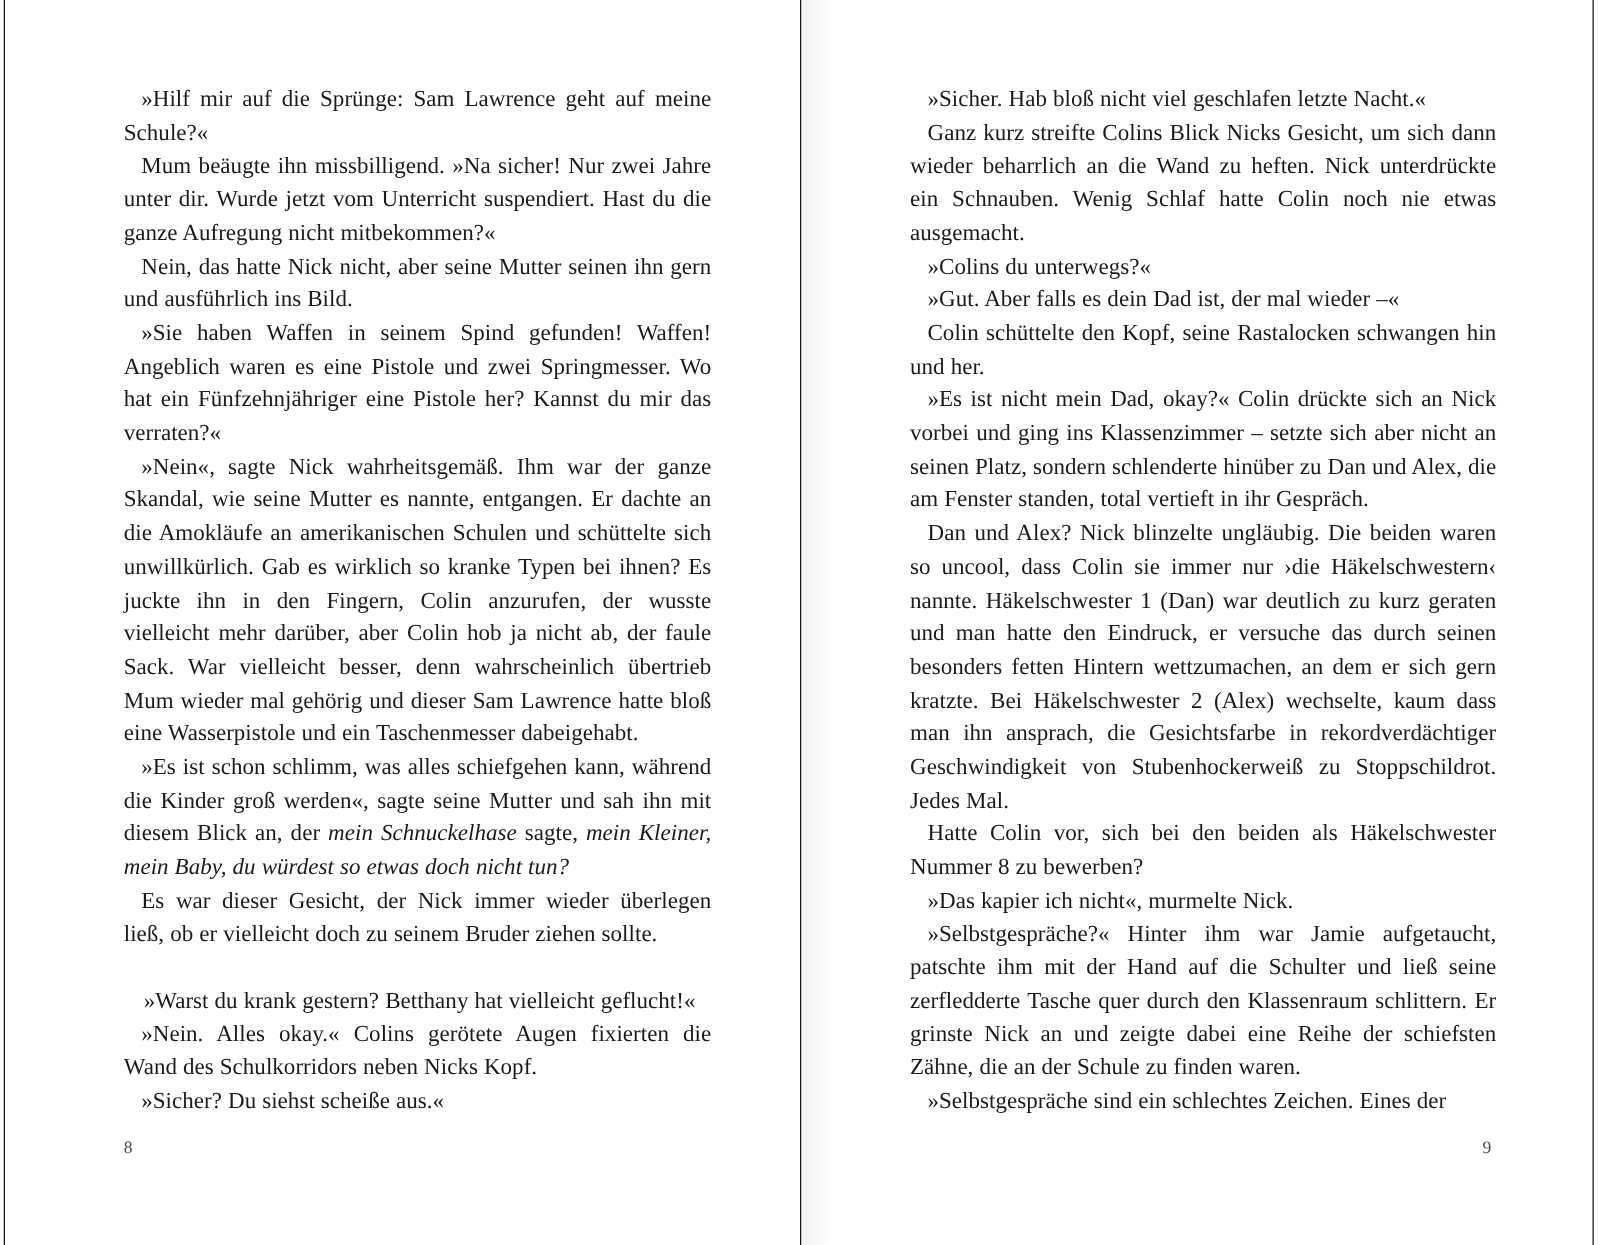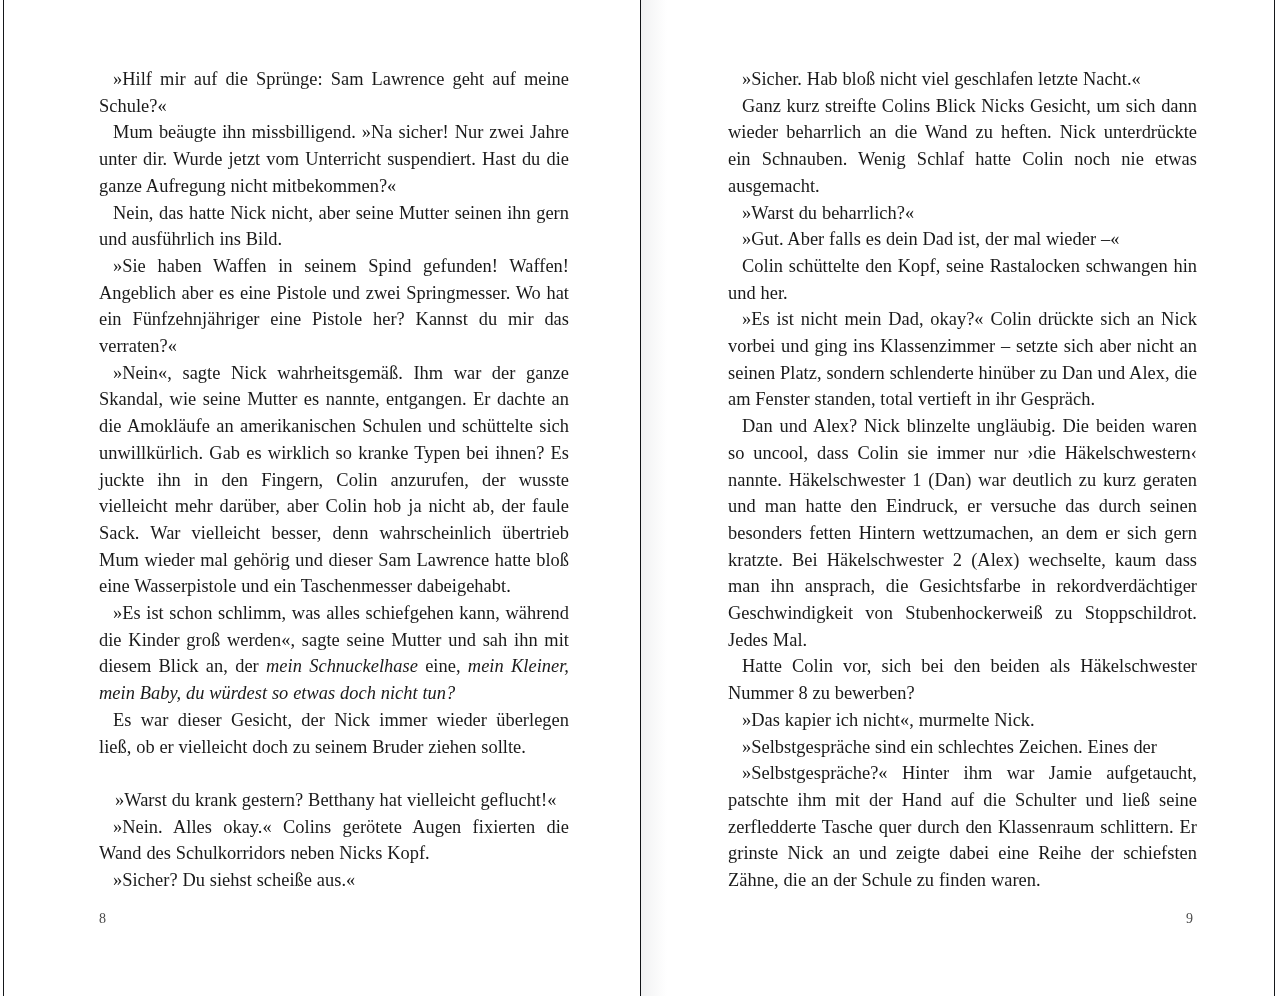--- a/index.html
+++ b/index.html
@@ -101,44 +101,44 @@
 <div id="book-spread">
 
   <div class="edge-line left"></div>
   <div class="edge-line right"></div>
 
   <div class="page verso">
     <div class="text-block">
         <p class="para"><span>»Hilf mir auf die Sprünge: Sam Lawrence geht auf meine Schule?«</span></p>
         <p class="para"><span>Mum beäugte ihn missbilligend. »Na sicher! Nur zwei Jahre unter dir. Wurde jetzt vom Unterricht suspendiert. Hast du die ganze Aufregung nicht mitbekommen?«</span></p>
         <p class="para"><span>Nein, das hatte Nick nicht, aber seine Mutter seinen ihn gern und ausführlich ins Bild.</span></p>
-        <p class="para"><span>»Sie haben Waffen in seinem Spind gefunden! Waffen! Angeblich aber es eine Pistole und zwei Springmesser. Wo hat ein Fünfzehnjähriger eine Pistole her? Kannst du mir das verraten?«</span></p>
+        <p class="para"><span>»Sie haben Waffen in seinem Spind gefunden! Waffen! Angeblich waren es eine Pistole und zwei Springmesser. Wo hat ein Fünfzehnjähriger eine Pistole her? Kannst du mir das verraten?«</span></p>
         <p class="para"><span>»Nein«, sagte Nick wahrheitsgemäß. Ihm war der ganze Skandal, wie seine Mutter es nannte, entgangen. Er dachte an die Amokläufe an amerikanischen Schulen und schüttelte sich unwillkürlich. Gab es wirklich so kranke Typen bei ihnen? Es juckte ihn in den Fingern, Colin anzurufen, der wusste vielleicht mehr darüber, aber Colin hob ja nicht ab, der faule Sack. War vielleicht besser, denn wahrscheinlich übertrieb Mum wieder mal gehörig und dieser Sam Lawrence hatte bloß eine Wasserpistole und ein Taschenmesser dabeigehabt.</span></p>
-        <p class="para"><span>»Es ist schon schlimm, was alles schiefgehen kann, während die Kinder groß werden«, sagte seine Mutter und sah ihn mit diesem Blick an, der </span><em>mein Schnuckelhase</em><span> eine, </span><em>mein Kleiner, mein Baby, du würdest so etwas doch nicht tun?</em></p>
+        <p class="para"><span>»Es ist schon schlimm, was alles schiefgehen kann, während die Kinder groß werden«, sagte seine Mutter und sah ihn mit diesem Blick an, der </span><em>mein Schnuckelhase</em><span> sagte, </span><em>mein Kleiner, mein Baby, du würdest so etwas doch nicht tun?</em></p>
         <p class="para"><span>Es war dieser Gesicht, der Nick immer wieder überlegen ließ, ob er vielleicht doch zu seinem Bruder ziehen sollte.</span></p>
         <p class="para scene-break"><span>»Warst du krank gestern? Betthany hat vielleicht geflucht!«</span></p>
         <p class="para"><span>»Nein. Alles okay.« Colins gerötete Augen fixierten die Wand des Schulkorridors neben Nicks Kopf.</span></p>
         <p class="para"><span>»Sicher? Du siehst scheiße aus.«</span></p>
       </div>
     <div class="folio">8</div>
   </div>
 
   <div class="gutter-line"></div>
   <div class="gutter-shade"></div>
 
   <div class="page recto">
     <div class="text-block">
         <p class="para"><span>»Sicher. Hab bloß nicht viel geschlafen letzte Nacht.«</span></p>
         <p class="para"><span>Ganz kurz streifte Colins Blick Nicks Gesicht, um sich dann wieder beharrlich an die Wand zu heften. Nick unterdrückte ein Schnauben. Wenig Schlaf hatte Colin noch nie etwas ausgemacht.</span></p>
-        <p class="para"><span>»Warst du beharrlich?«</span></p>
+        <p class="para"><span>»Colins du unterwegs?«</span></p>
         <p class="para"><span>»Gut. Aber falls es dein Dad ist, der mal wieder –«</span></p>
         <p class="para"><span>Colin schüttelte den Kopf, seine Rastalocken schwangen hin und her.</span></p>
         <p class="para"><span>»Es ist nicht mein Dad, okay?« Colin drückte sich an Nick vorbei und ging ins Klassenzimmer – setzte sich aber nicht an seinen Platz, sondern schlenderte hinüber zu Dan und Alex, die am Fenster standen, total vertieft in ihr Gespräch.</span></p>
         <p class="para"><span>Dan und Alex? Nick blinzelte ungläubig. Die beiden waren so uncool, dass Colin sie immer nur ›die Häkelschwestern‹ nannte. Häkelschwester 1 (Dan) war deutlich zu kurz geraten und man hatte den Eindruck, er versuche das durch seinen besonders fetten Hintern wettzumachen, an dem er sich gern kratzte. Bei Häkelschwester 2 (Alex) wechselte, kaum dass man ihn ansprach, die Gesichtsfarbe in rekordverdächtiger Geschwindigkeit von Stubenhockerweiß zu Stoppschildrot. Jedes Mal.</span></p>
         <p class="para"><span>Hatte Colin vor, sich bei den beiden als Häkelschwester Nummer 8 zu bewerben?</span></p>
         <p class="para"><span>»Das kapier ich nicht«, murmelte Nick.</span></p>
+        <p class="para"><span>»Selbstgespräche?« Hinter ihm war Jamie aufgetaucht, patschte ihm mit der Hand auf die Schulter und ließ seine zerfledderte Tasche quer durch den Klassenraum schlittern. Er grinste Nick an und zeigte dabei eine Reihe der schiefsten Zähne, die an der Schule zu finden waren.</span></p>
         <p class="para"><span>»Selbstgespräche sind ein schlechtes Zeichen. Eines der</span></p>
-        <p class="para"><span>»Selbstgespräche?« Hinter ihm war Jamie aufgetaucht, patschte ihm mit der Hand auf die Schulter und ließ seine zerfledderte Tasche quer durch den Klassenraum schlittern. Er grinste Nick an und zeigte dabei eine Reihe der schiefsten Zähne, die an der Schule zu finden waren.</span></p>
       </div>
     <div class="folio">9</div>
   </div>
 
 </div>
 
 </body></html>

